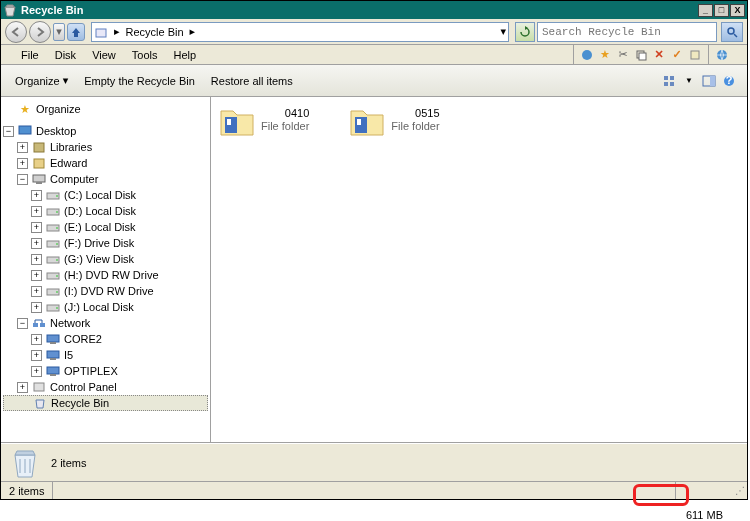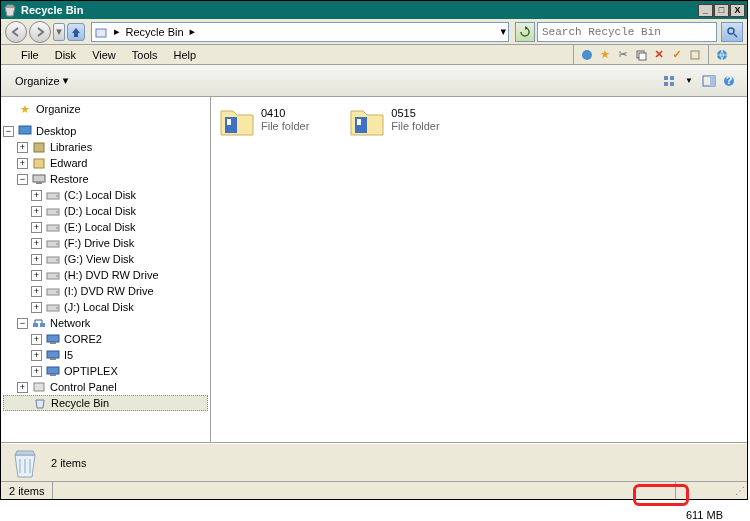--- a/index.html
+++ b/index.html
@@ -31,21 +31,21 @@
 .viewbtns{display:flex;gap:4px;align-items:center;padding:0 4px;}
 .viewbtns span{width:16px;height:16px;border:1px solid transparent;display:flex;align-items:center;justify-content:center;}
 .body{ flex:1; display:flex; background:#fff; border-bottom:1px solid #a0a0a0;}
 .tree{ width:210px; border-right:1px solid #a0a0a0; background:#fff; padding:4px 2px; overflow:hidden;}
 .tree-row{ display:flex; align-items:center; height:16px; white-space:nowrap;}
 .tree-row .exp{ width:11px; height:11px; border:1px solid #888; font-size:9px; line-height:9px; text-align:center; margin-right:3px; background:#fff;}
 .tree-row .noexp{width:11px;margin-right:3px;}
 .tree-row .ico{width:16px;height:14px;display:flex;align-items:center;justify-content:center;margin-right:3px;}
 .tree-row.sel{ background:#e8e8d8; border:1px dotted #888;}
 .content{ flex:1; background:#fff; padding:10px 8px; display:flex; gap:40px; align-items:flex-start;}
-.item{ display:flex; align-items:flex-start; gap:6px;}
+.item{ display:flex; align-items:flex-start; gap:6px;text-align:right;}
 .item .ficon{ width:36px; height:30px;}
 .item .txt{ line-height:13px;}
 .item .txt .l2{ color:#666;}
 .details{ height:38px; background:#ece9d8; display:flex; align-items:center; padding:4px 8px; gap:10px; border-top:1px solid #fff;}
 .details .bigicon{width:32px;height:32px;}
 .statusbar{height:18px;background:#ece9d8;border-top:1px solid #a0a0a0;display:flex;align-items:center;font-size:10px;}
 .statusbar .cell{padding:0 8px;border-right:1px solid #a0a0a0;height:100%;display:flex;align-items:center;}
 .statusbar .flex{flex:1;}
 .statusbar .size{padding:0 10px;margin-top:48px;}
 .statusbar .grip{width:14px;font-size:10px;color:#888;text-align:right;padding-right:2px;}
@@ -157,20 +157,22 @@
           </svg>
         </span>
     </div>
   </div>
 
   <div class="cmdbar">
     <div class="cmd">
         <span>Organize</span>
         <span>▾</span>
       </div>
+    <div class="cmd">Empty the Recycle Bin</div>
+    <div class="cmd">Restore all items</div>
     <div class="spacer"></div>
     <div class="viewbtns">
       <span>
           <svg width="12" height="12">
             <rect x="1" y="1" width="4" height="4" fill="#6a8ac0"></rect>
             <rect x="7" y="1" width="4" height="4" fill="#6a8ac0"></rect>
             <rect x="1" y="7" width="4" height="4" fill="#6a8ac0"></rect>
             <rect x="7" y="7" width="4" height="4" fill="#6a8ac0"></rect>
           </svg>
         </span>
@@ -226,21 +228,21 @@
           <span>Edward</span>
         </div>
       <div class="tree-row" style="padding-left:14px;">
           <span class="exp">−</span>
           <span class="ico">
             <svg width="14" height="12">
               <rect x="1" y="2" width="12" height="7" fill="#d0d0d0" stroke="#666"></rect>
               <rect x="4" y="9" width="6" height="2" fill="#888"></rect>
             </svg>
           </span>
-          <span>Restore</span>
+          <span>Computer</span>
         </div>
       <div id="drives">
           <div class="tree-row" style="padding-left: 28px;">
             <span class="exp">+</span>
             <span class="ico">
               <svg width="14" height="12">
                 <rect x="1" y="4" width="12" height="6" fill="#d8d8d8" stroke="#888"></rect>
                 <circle cx="11" cy="7" r="1" fill="#6c6"></circle>
               </svg>
             </span>

